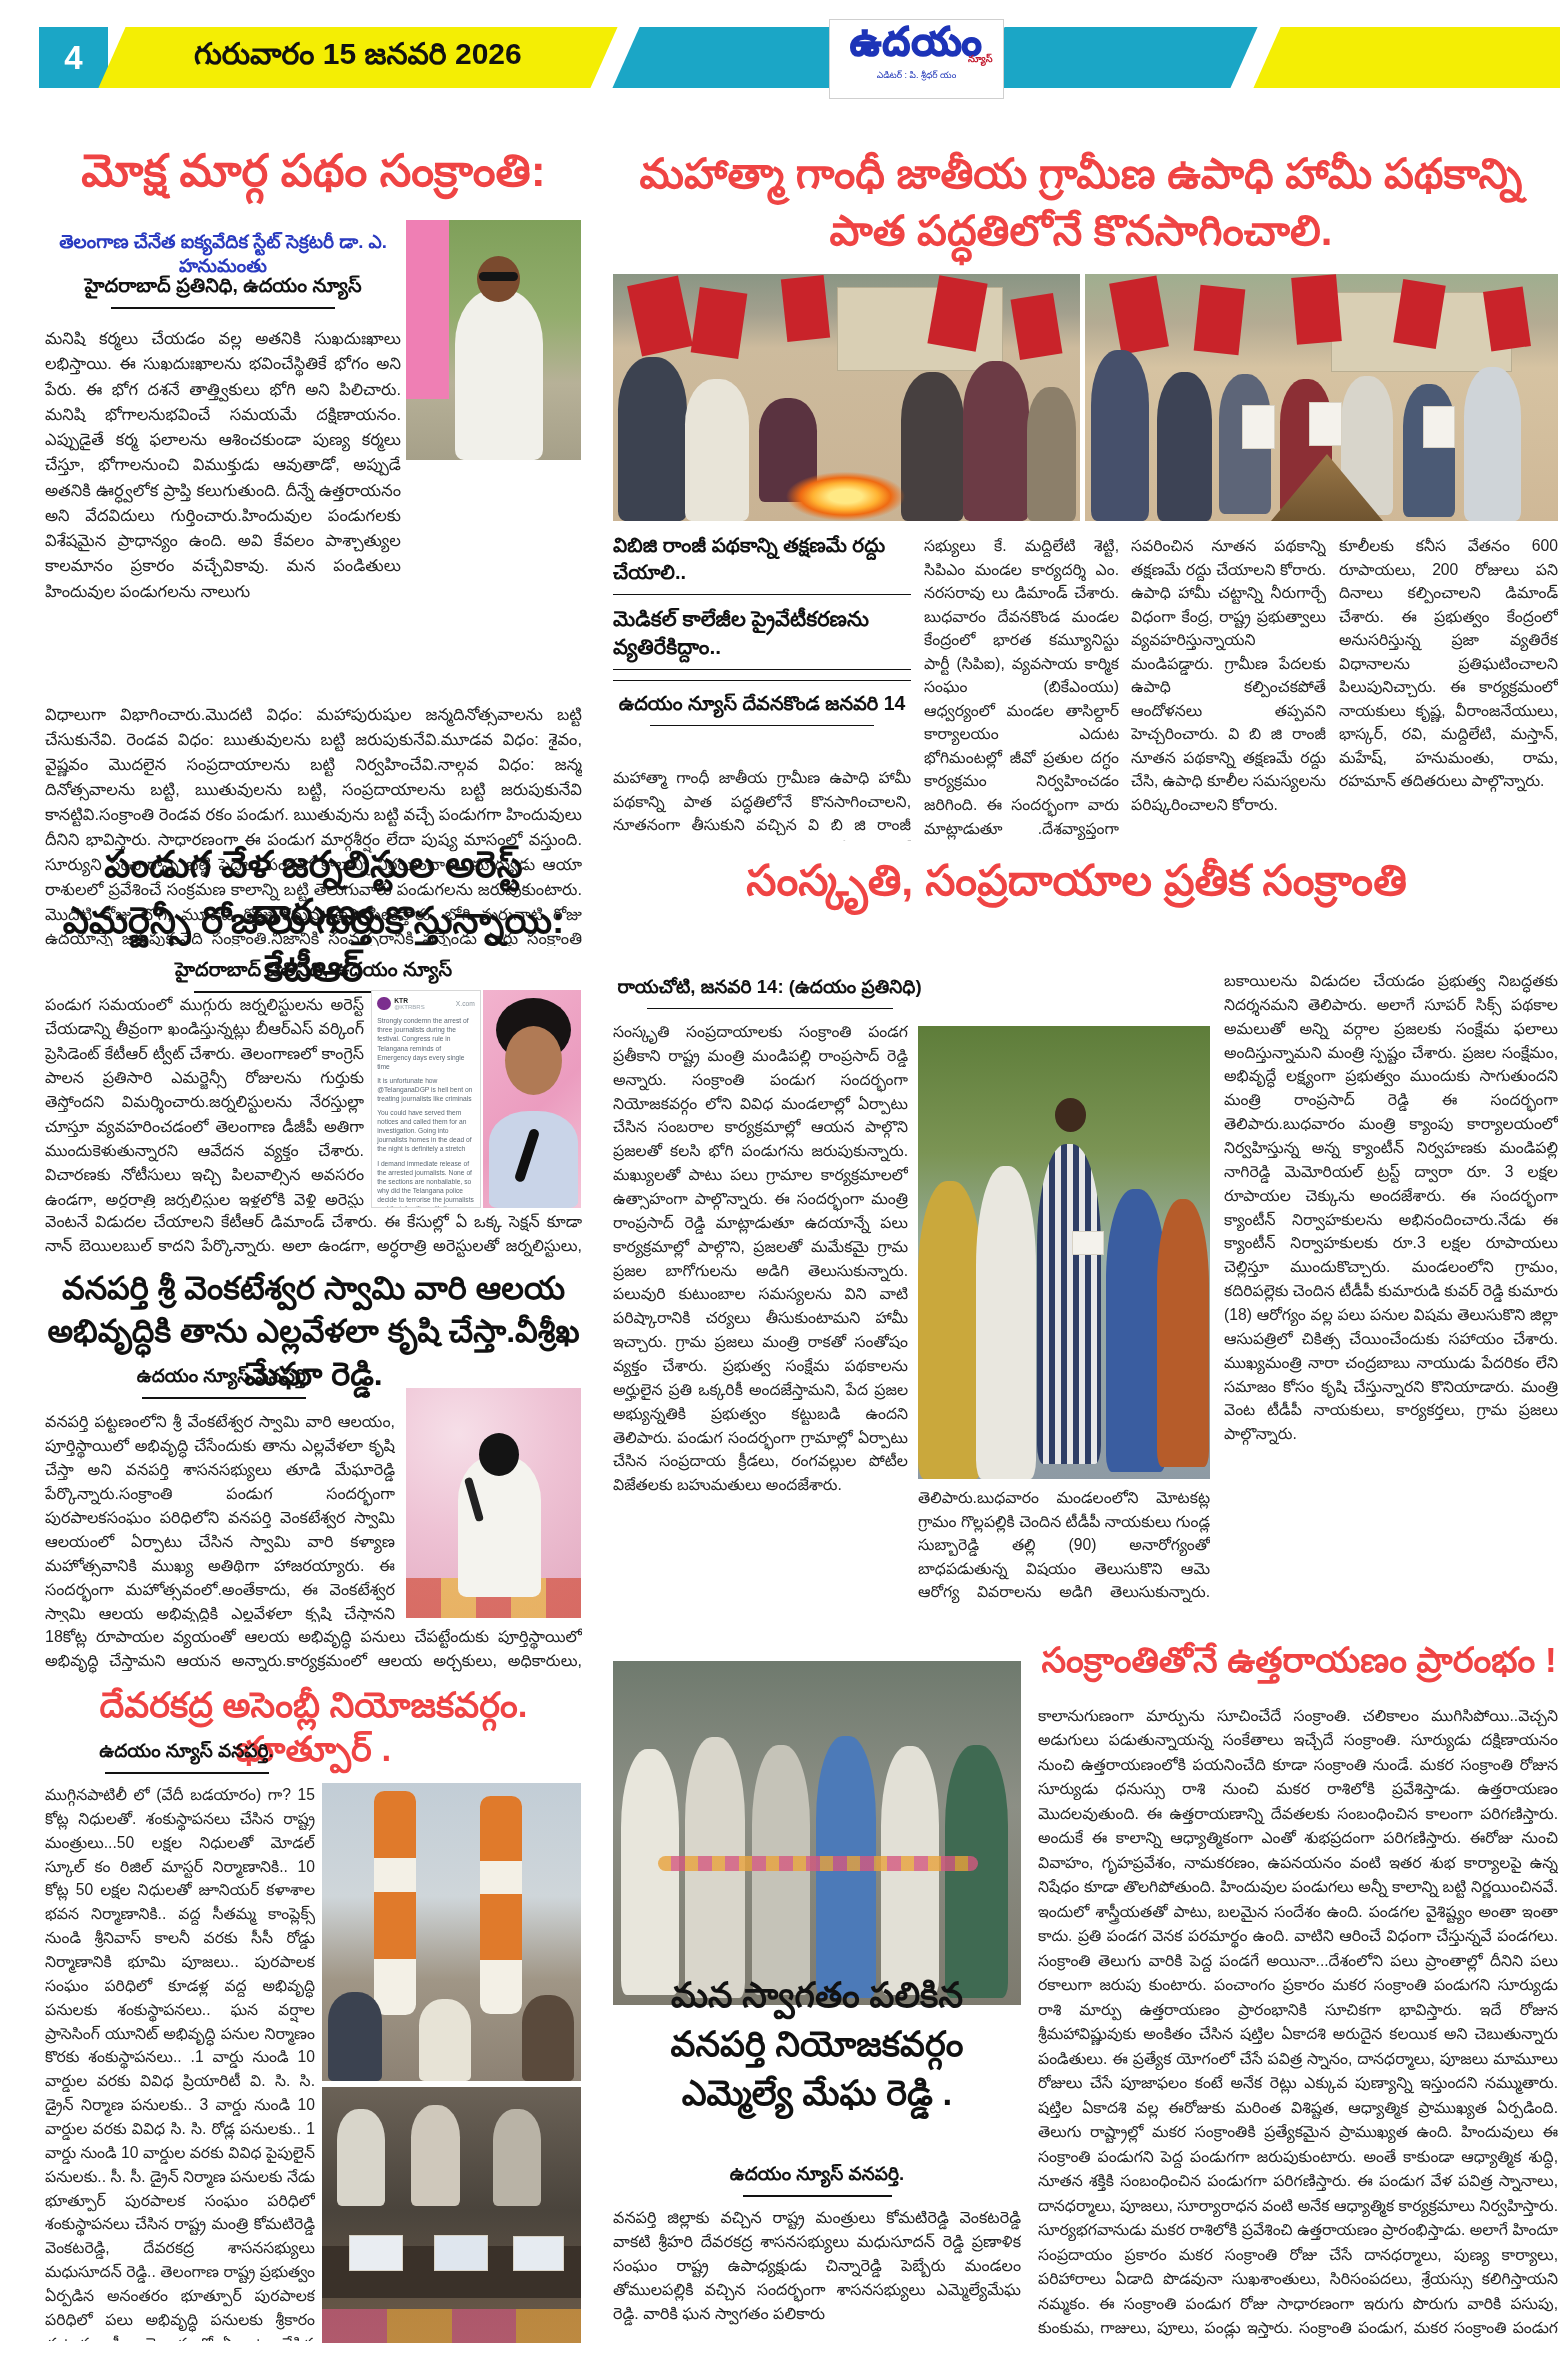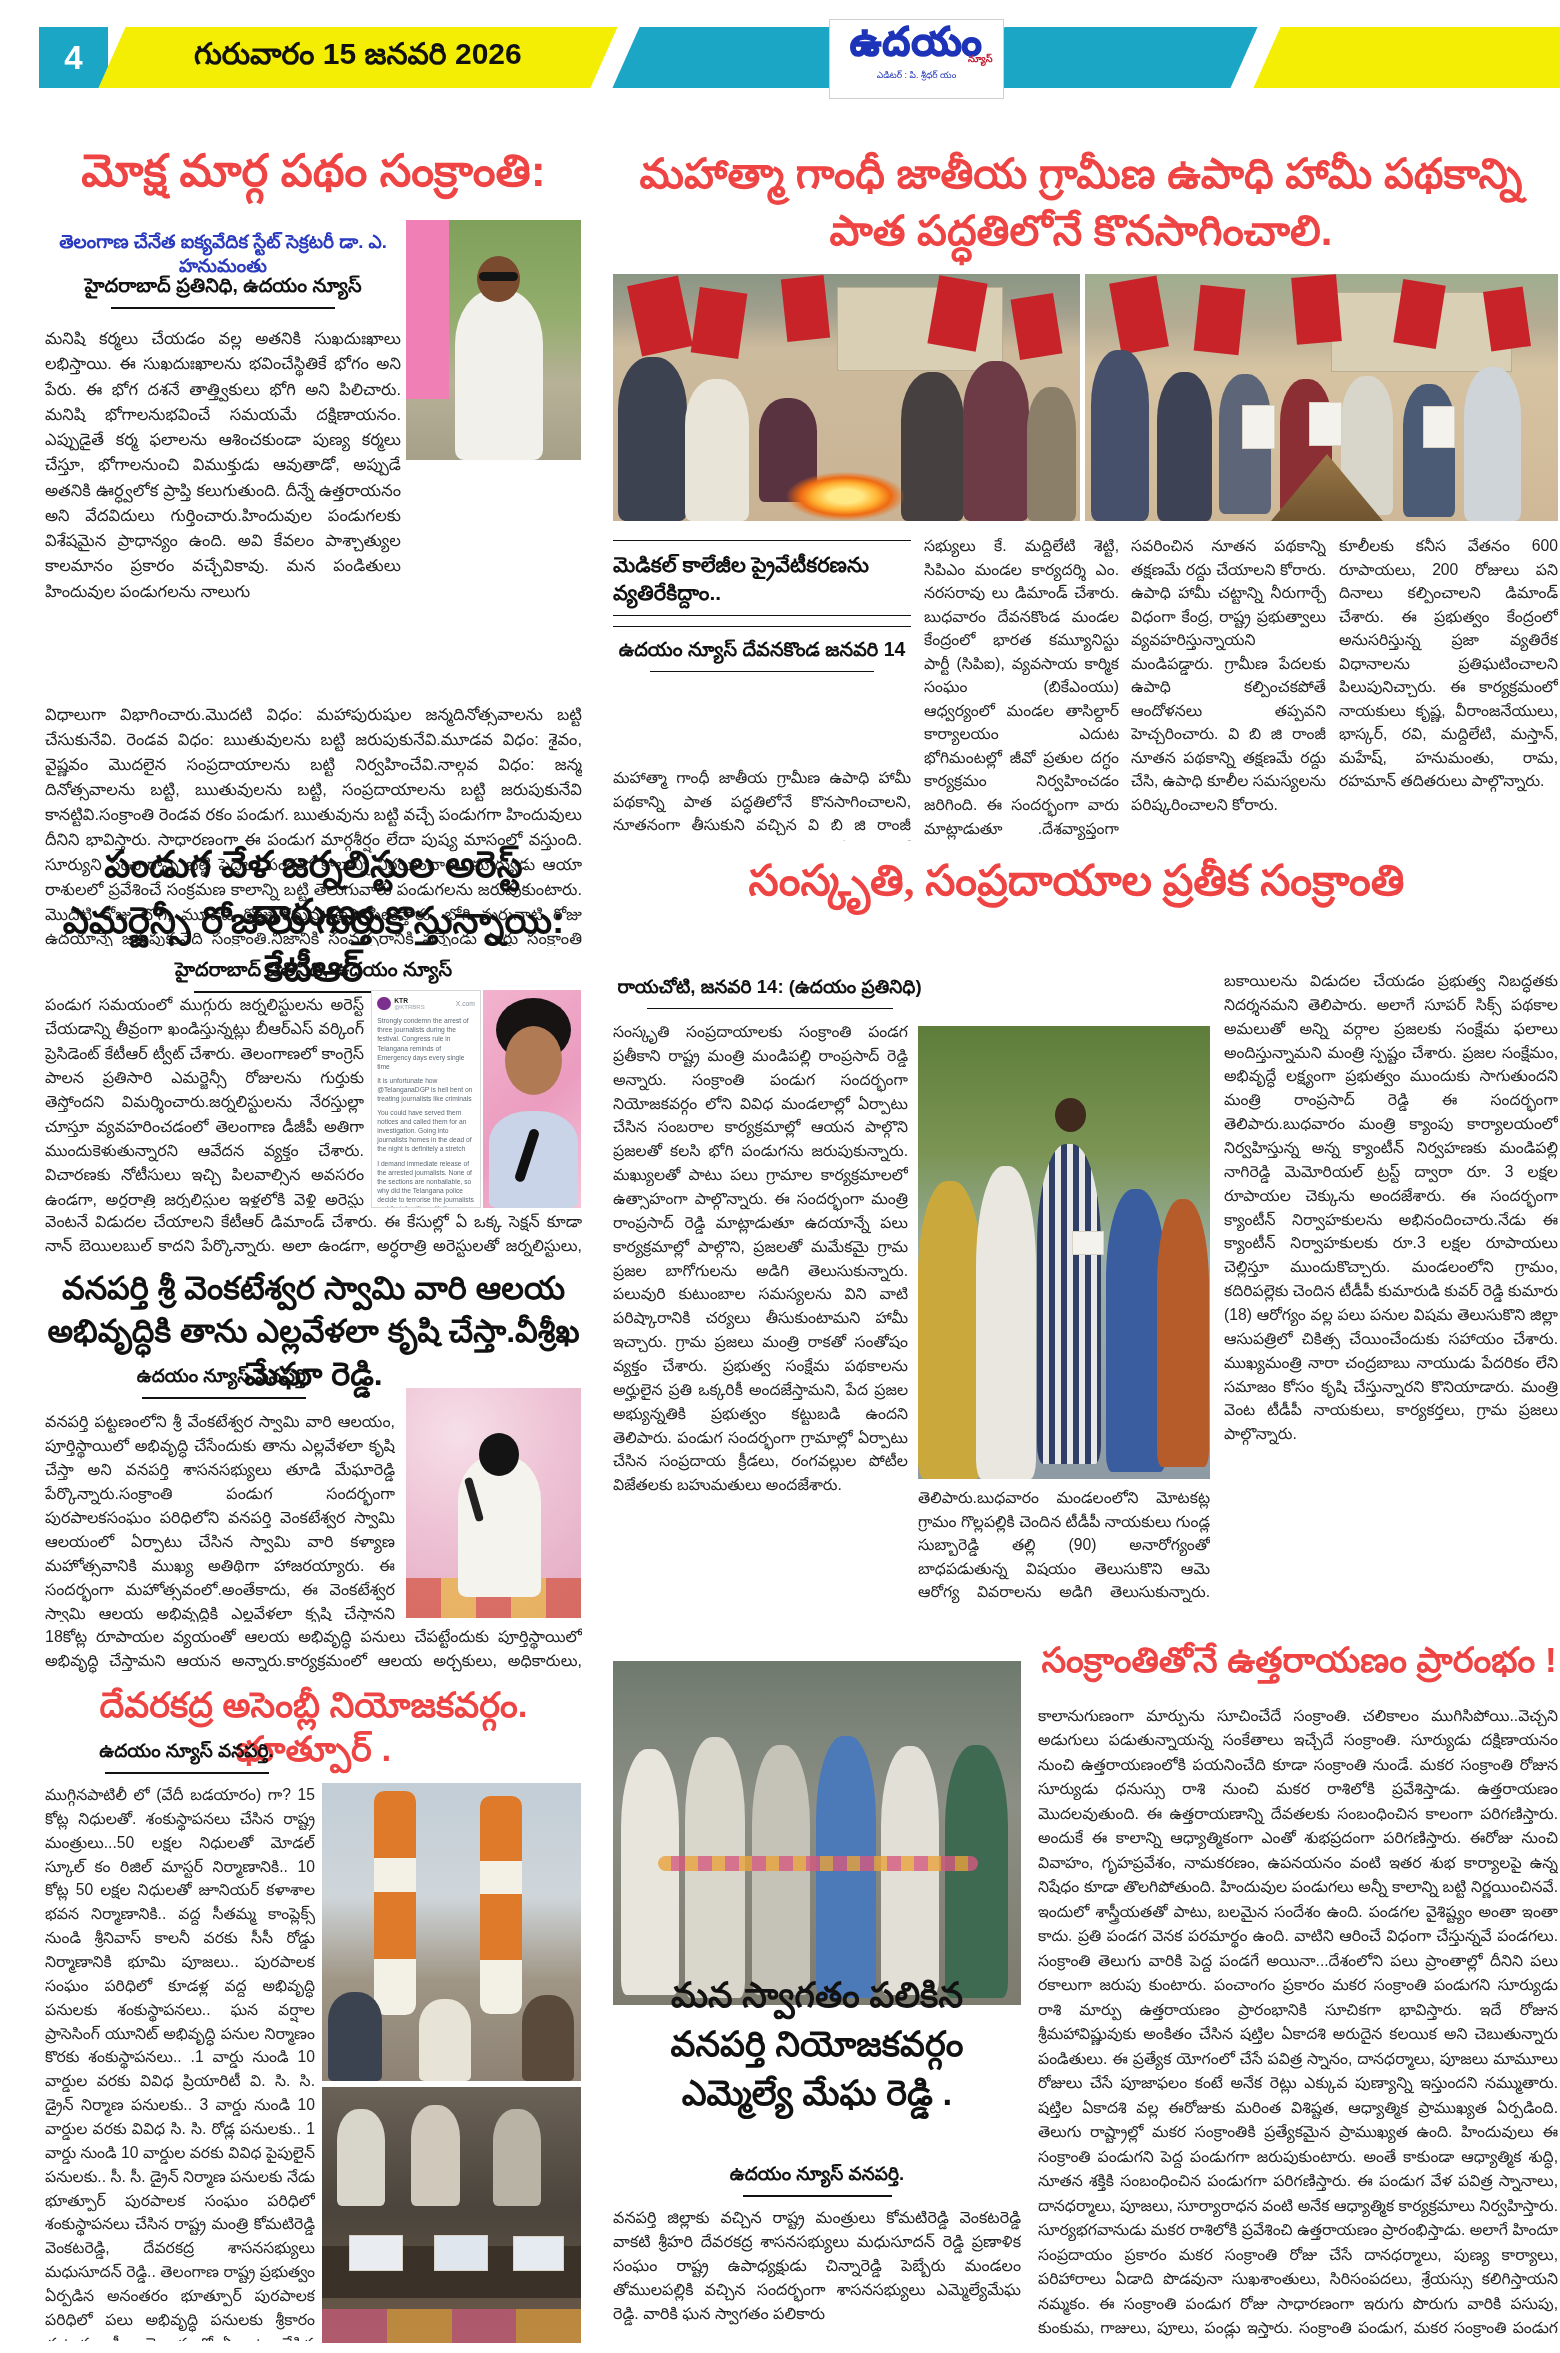--- a/index.html
+++ b/index.html
@@ -111,20 +111,21 @@
       <div class="sil" style="left:256px;bottom:6px;width:52px;height:139px;background:#d8d5cb;"></div>
       <div class="sil" style="left:318px;bottom:4.5px;width:52px;height:133px;background:#4b5a75;"></div>
       <div class="sil" style="left:379px;bottom:0;width:57px;height:154px;background:#cfd4d8;"></div>
       <div class="paper" style="left:157px;bottom:72px;width:31px;height:42px;"></div>
       <div class="paper" style="left:224px;bottom:75px;width:31px;height:42px;"></div>
       <div class="paper" style="left:338px;bottom:73px;width:30px;height:40px;"></div>
       <div class="abs" style="left:186px;bottom:0;width:112px;height:67px;background:linear-gradient(180deg,#9a7747,#6f5430);clip-path:polygon(50% 0,100% 100%,0 100%);"></div>
     </div>
 
     <div class="abs" style="left:613px;top:532px;width:298px;">
+      <div class="cap" style="font-size:20px;">విబిజి రాంజీ పథకాన్ని తక్షణమే రద్దు చేయాలి..</div>
       <div class="thin-rule"></div>
       <div class="cap" style="font-size:21px;">మెడికల్ కాలేజీల ప్రైవేటీకరణను వ్యతిరేకిద్దాం..</div>
       <div class="thin-rule"></div>
       <div class="thin-rule"></div>
       <div class="byline" style="font-size:19.4px;margin-top:10.4px;">ఉదయం న్యూస్ దేవనకొండ జనవరి 14</div>
       <div class="rule" style="width:224px;border-bottom-width:1.5px;"></div>
     </div>
     <div class="abs jt body-t" style="left:613px;top:766px;width:298px;height:75px;font-size:15.7px;line-height:1.5;">మహాత్మా గాంధీ జాతీయ గ్రామీణ ఉపాధి హామీ పథకాన్ని పాత పద్ధతిలోనే కొనసాగించాలని, నూతనంగా తీసుకుని వచ్చిన వి బి జి రాంజీ పథకాన్ని రద్దు చేయాలని,రాష్ట్రంలో మెడికల్ కాలేజీ ల ప్రైవేటీకరణను ఆపాలని సిపిఐ జిల్లా కార్యవర్గ</div>
     <div class="abs jt body-t" style="left:924px;top:534px;width:195px;height:307px;font-size:15.7px;line-height:1.5;">సభ్యులు కే. మద్దిలేటి శెట్టి, సిపిఎం మండల కార్యదర్శి ఎం. నరసరావు లు డిమాండ్ చేశారు. బుధవారం దేవనకొండ మండల కేంద్రంలో భారత కమ్యూనిస్టు పార్టీ (సిపిఐ), వ్యవసాయ కార్మిక సంఘం (బికేఎంయు) ఆధ్వర్యంలో మండల తాసిల్దార్ కార్యాలయం ఎదుట భోగిమంటల్లో జీవో ప్రతుల దగ్ధం కార్యక్రమం నిర్వహించడం జరిగింది. ఈ సందర్భంగా వారు మాట్లాడుతూ .దేశవ్యాప్తంగా ఉపాధి కూలీలకు సక్రమంగా పనులు కల్పించాలని, నిర్ణీత గడువులోగా వేతనాలు చెల్లించాలని డిమాండ్ చేశారు.</div>
     <div class="abs jt body-t" style="left:1131px;top:534px;width:195px;height:307px;font-size:15.7px;line-height:1.5;">సవరించిన నూతన పథకాన్ని తక్షణమే రద్దు చేయాలని కోరారు. ఉపాధి హామీ చట్టాన్ని నీరుగార్చే విధంగా కేంద్ర, రాష్ట్ర ప్రభుత్వాలు వ్యవహరిస్తున్నాయని మండిపడ్డారు. గ్రామీణ పేదలకు ఉపాధి కల్పించకపోతే ఆందోళనలు తప్పవని హెచ్చరించారు. వి బి జి రాంజీ నూతన పథకాన్ని తక్షణమే రద్దు చేసి, ఉపాధి కూలీల సమస్యలను పరిష్కరించాలని కోరారు.</div>
@@ -160,21 +161,21 @@
       <div class="head" style="left:22.4px;top:36px;width:57px;height:69px;background:#b07a55;"></div>
       <div class="sil" style="left:6px;bottom:0;width:89px;height:97px;background:#c9d4e8;"></div>
       <div class="abs" style="left:39px;bottom:25px;width:10.4px;height:55px;background:#101010;border-radius:5.2px;transform:rotate(18deg);"></div>
     </div>
 
     <div class="abs jt body-t" style="left:45px;top:993px;width:319px;height:215px;font-size:16px;line-height:1.52;">పండుగ సమయంలో ముగ్గురు జర్నలిస్టులను అరెస్ట్ చేయడాన్ని తీవ్రంగా ఖండిస్తున్నట్లు బీఆర్ఎస్ వర్కింగ్ ప్రెసిడెంట్ కేటీఆర్ ట్వీట్ చేశారు. తెలంగాణలో కాంగ్రెస్ పాలన ప్రతిసారి ఎమర్జెన్సీ రోజులను గుర్తుకు తెస్తోందని విమర్శించారు.జర్నలిస్టులను నేరస్తుల్లా చూస్తూ వ్యవహరించడంలో తెలంగాణ డీజీపీ అతిగా ముందుకెళుతున్నారని ఆవేదన వ్యక్తం చేశారు. విచారణకు నోటీసులు ఇచ్చి పిలవాల్సిన అవసరం ఉండగా, అర్ధరాత్రి జర్నలిస్టుల ఇళ్లలోకి వెళ్లి అరెస్టు చేయడం పూర్తిగా అతిశయోక్తి అని అన్నారు.అరెస్ట్ చేసిన జర్నలిస్టులను</div>
     <div class="abs jt body-t" style="left:45px;top:1210px;width:537px;height:49px;font-size:16px;line-height:1.5;">వెంటనే విడుదల చేయాలని కేటీఆర్ డిమాండ్ చేశారు. ఈ కేసుల్లో ఏ ఒక్క సెక్షన్ కూడా నాన్ బెయిలబుల్ కాదని పేర్కొన్నారు. అలా ఉండగా, అర్ధరాత్రి అరెస్టులతో జర్నలిస్టులు, వారి కుటుంబాలను భయభ్రాంతులకు గురి చేయడం ఎందుకని ప్రశ్నించారు.డ్యూ లీగల్ ప్రాసెస్‌ను అనుసరించాలని, కాంగ్రెస్ పార్టీ యొక్క మురికి రాజకీయాలు, అధ్వాన్న నాయకత్వానికి డీజీపీ లోనుకావద్దని కేటీఆర్ సూచించారు.అంతేకాదు, ఈ వ్యవహారంలో అసలు లీక్ సోర్స్ ఎవరో బయటకు రావాలని డిమాండ్ చేశారు. ప్రభుత్వ అనుకూల టీవీ చానల్ ఒక కథనాన్ని సంబంధిత పెద్దల సహకారం లేకుండా ప్రసారం చేస్తుందా? అని కేటీఆర్ ప్రశ్నించారు.</div>
   </article>
 
   <article>
-    <h1 class="abs hl-pink" style="left:596px;top:854px;width:961px;margin:0;font-size:43px;font-family:Liberation Serif, serif;">సంస్కృతి, సంప్రదాయాల ప్రతీక సంక్రాంతి</h1>
+    <h1 class="abs hl-pink" style="left:596px;top:854px;width:961px;margin:0;font-size:43px;">సంస్కృతి, సంప్రదాయాల ప్రతీక సంక్రాంతి</h1>
     <div class="abs" style="left:613px;top:976px;width:313px;">
       <div class="byline" style="font-size:18.6px;">రాయచోటి, జనవరి 14: (ఉదయం ప్రతినిధి)</div>
       <div class="rule" style="width:246px;border-bottom-width:1.5px;"></div>
     </div>
     <div class="abs jt body-t" style="left:613px;top:1020px;width:295px;height:587px;font-size:15.7px;line-height:1.52;">సంస్కృతి సంప్రదాయాలకు సంక్రాంతి పండగ ప్రతీకాని రాష్ట్ర మంత్రి మండిపల్లి రాంప్రసాద్ రెడ్డి అన్నారు. సంక్రాంతి పండుగ సందర్భంగా నియోజకవర్గం లోని వివిధ మండలాల్లో ఏర్పాటు చేసిన సంబరాల కార్యక్రమాల్లో ఆయన పాల్గొని ప్రజలతో కలసి భోగి పండుగను జరుపుకున్నారు. మఖ్యులతో పాటు పలు గ్రామాల కార్యక్రమాలలో ఉత్సాహంగా పాల్గొన్నారు. ఈ సందర్భంగా మంత్రి రాంప్రసాద్ రెడ్డి మాట్లాడుతూ ఉదయాన్నే పలు కార్యక్రమాల్లో పాల్గొని, ప్రజలతో మమేకమై గ్రామ ప్రజల బాగోగులను అడిగి తెలుసుకున్నారు. పలువురి కుటుంబాల సమస్యలను విని వాటి పరిష్కారానికి చర్యలు తీసుకుంటామని హామీ ఇచ్చారు. గ్రామ ప్రజలు మంత్రి రాకతో సంతోషం వ్యక్తం చేశారు. ప్రభుత్వ సంక్షేమ పథకాలను అర్హులైన ప్రతి ఒక్కరికీ అందజేస్తామని, పేద ప్రజల అభ్యున్నతికి ప్రభుత్వం కట్టుబడి ఉందని తెలిపారు. పండుగ సందర్భంగా గ్రామాల్లో ఏర్పాటు చేసిన సంప్రదాయ క్రీడలు, రంగవల్లుల పోటీల విజేతలకు బహుమతులు అందజేశారు.</div>
 
     <div class="photo" style="left:918px;top:1026px;width:292px;height:453px;background:linear-gradient(180deg,#5e7d3a 0%,#7b9454 28%,#9cb0a8 52%,#8e9aa4 100%);">
       <div class="sil" style="left:0;bottom:0;width:64px;height:298px;background:#caa83c;"></div>
       <div class="sil" style="left:58px;bottom:0;width:60px;height:313px;background:#e9e7df;"></div>
       <div class="sil" style="left:119px;bottom:15px;width:64px;height:320px;background:repeating-linear-gradient(90deg,#2e3e66 0 6px,#e8e8e8 6px 12px);"></div>

